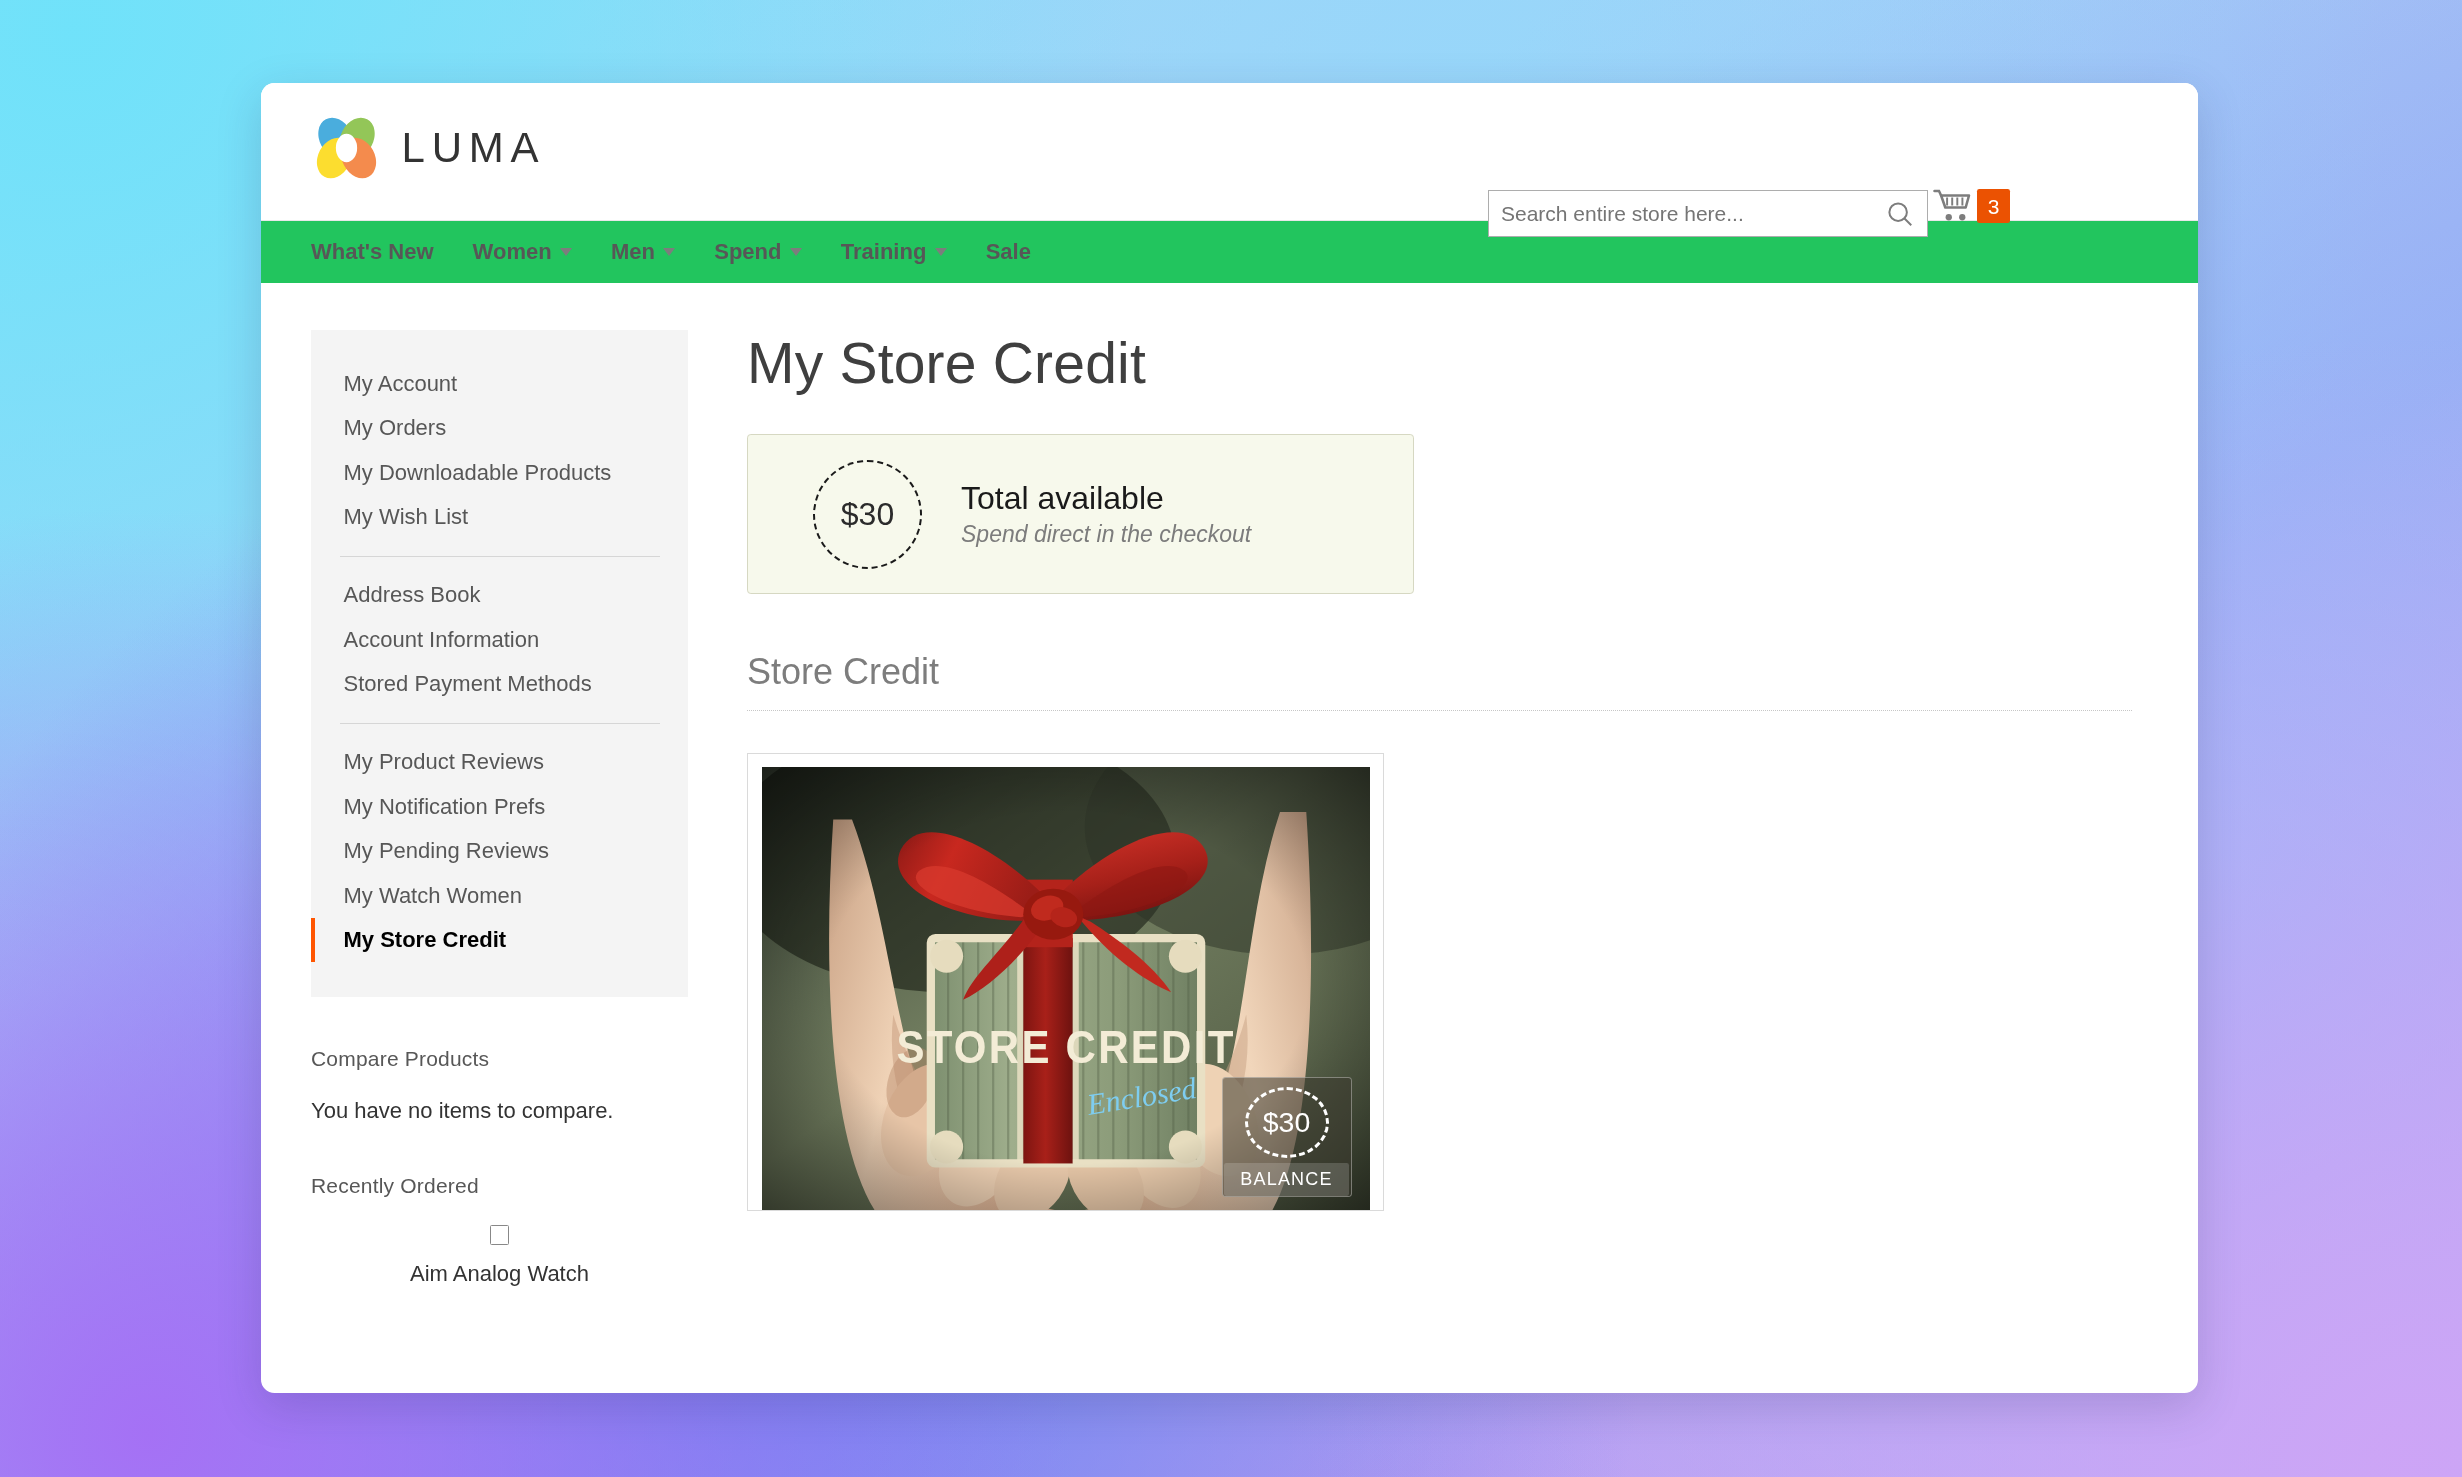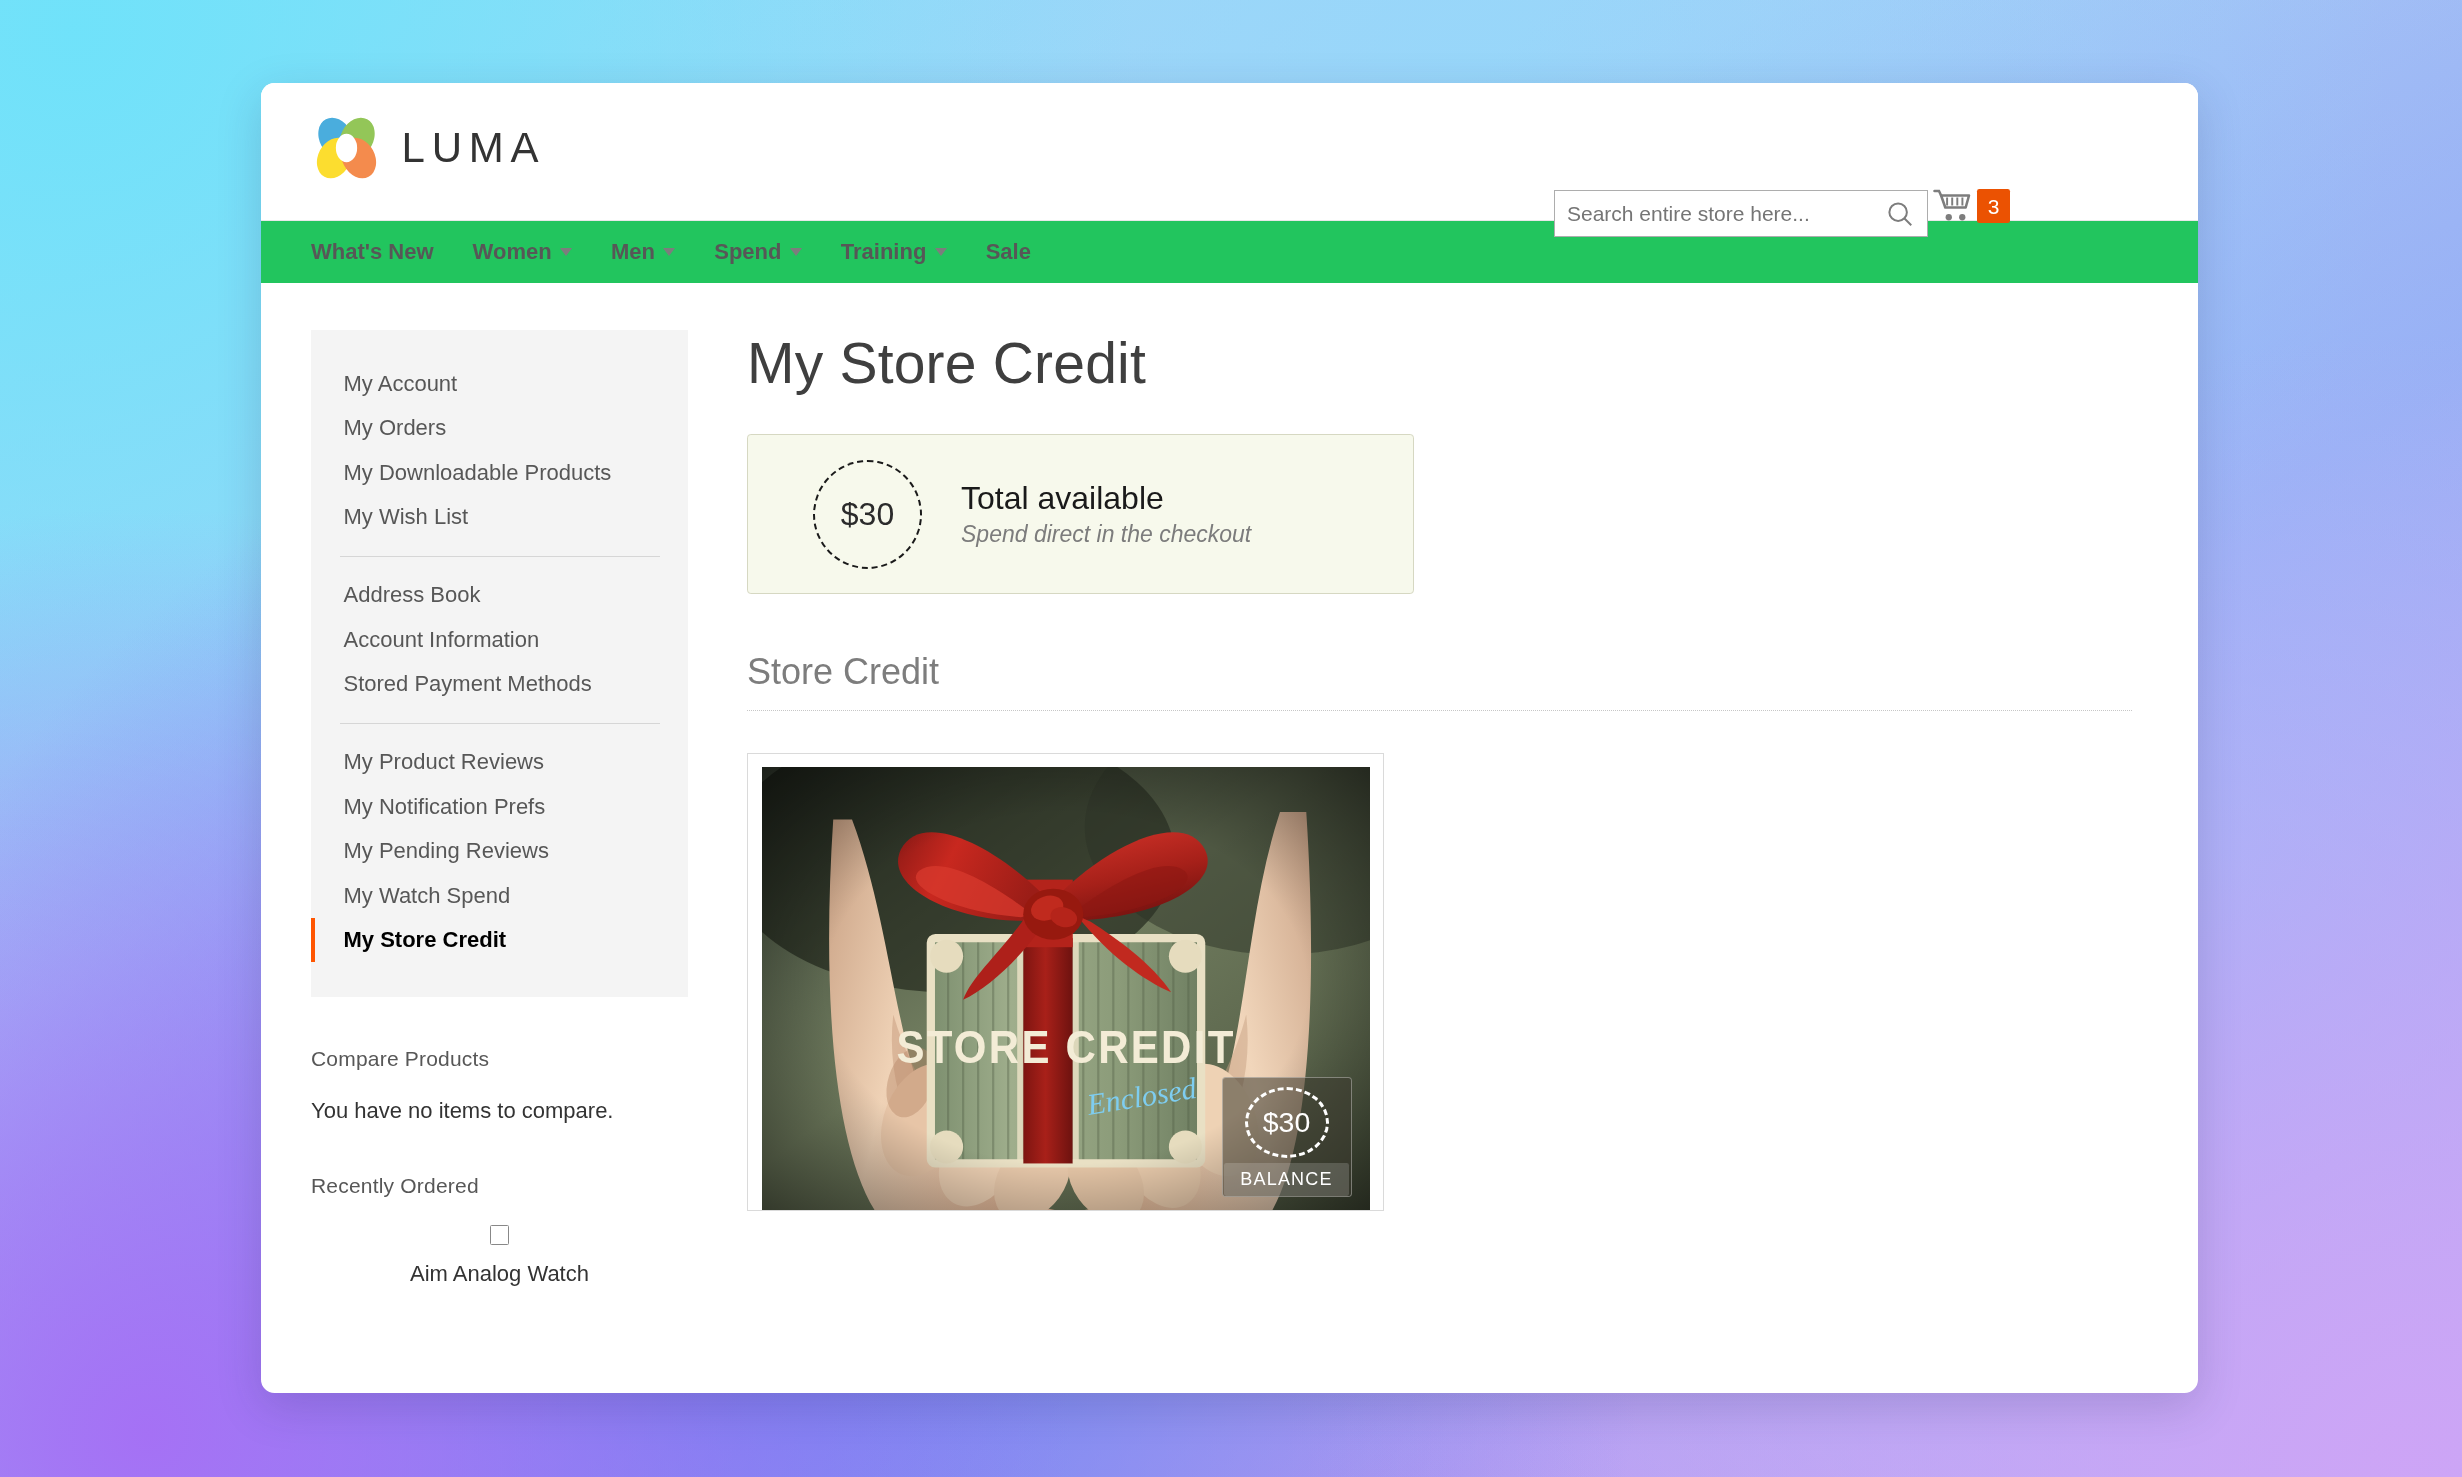--- a/index.html
+++ b/index.html
@@ -53,21 +53,21 @@
     font-size: 42px;
     letter-spacing: 6.8px;
     color: #333333;
     font-weight: 400;
     line-height: 1;
   }
   .search-wrap {
     position: absolute;
     right: 270px;
     top: 107px;
-    width: 374px;
+    width: 440px;
     height: 47px;
     border: 0.8px solid #adadad;
     background: #fff;
     box-sizing: border-box;
     display: flex;
     align-items: center;
   }
   .search-input {
     border: none;
     outline: none;
@@ -424,21 +424,21 @@
 
         <div class="side-item">Address Book</div>
         <div class="side-item">Account Information</div>
         <div class="side-item">Stored Payment Methods</div>
 
         <div class="side-sep"></div>
 
         <div class="side-item">My Product Reviews</div>
         <div class="side-item">My Notification Prefs</div>
         <div class="side-item">My Pending Reviews</div>
-        <div class="side-item">My Watch Spend</div>
+        <div class="side-item">My Watch Women</div>
         <div class="side-item active">My Store Credit</div>
       </div>
 
       <div class="side-heading">Compare Products</div>
       <div class="side-note">You have no items to compare.</div>
 
       <div class="side-heading">Recently Ordered</div>
       <div class="recently-item">
         <span class="chk"></span>
         <span>Aim Analog Watch</span>

